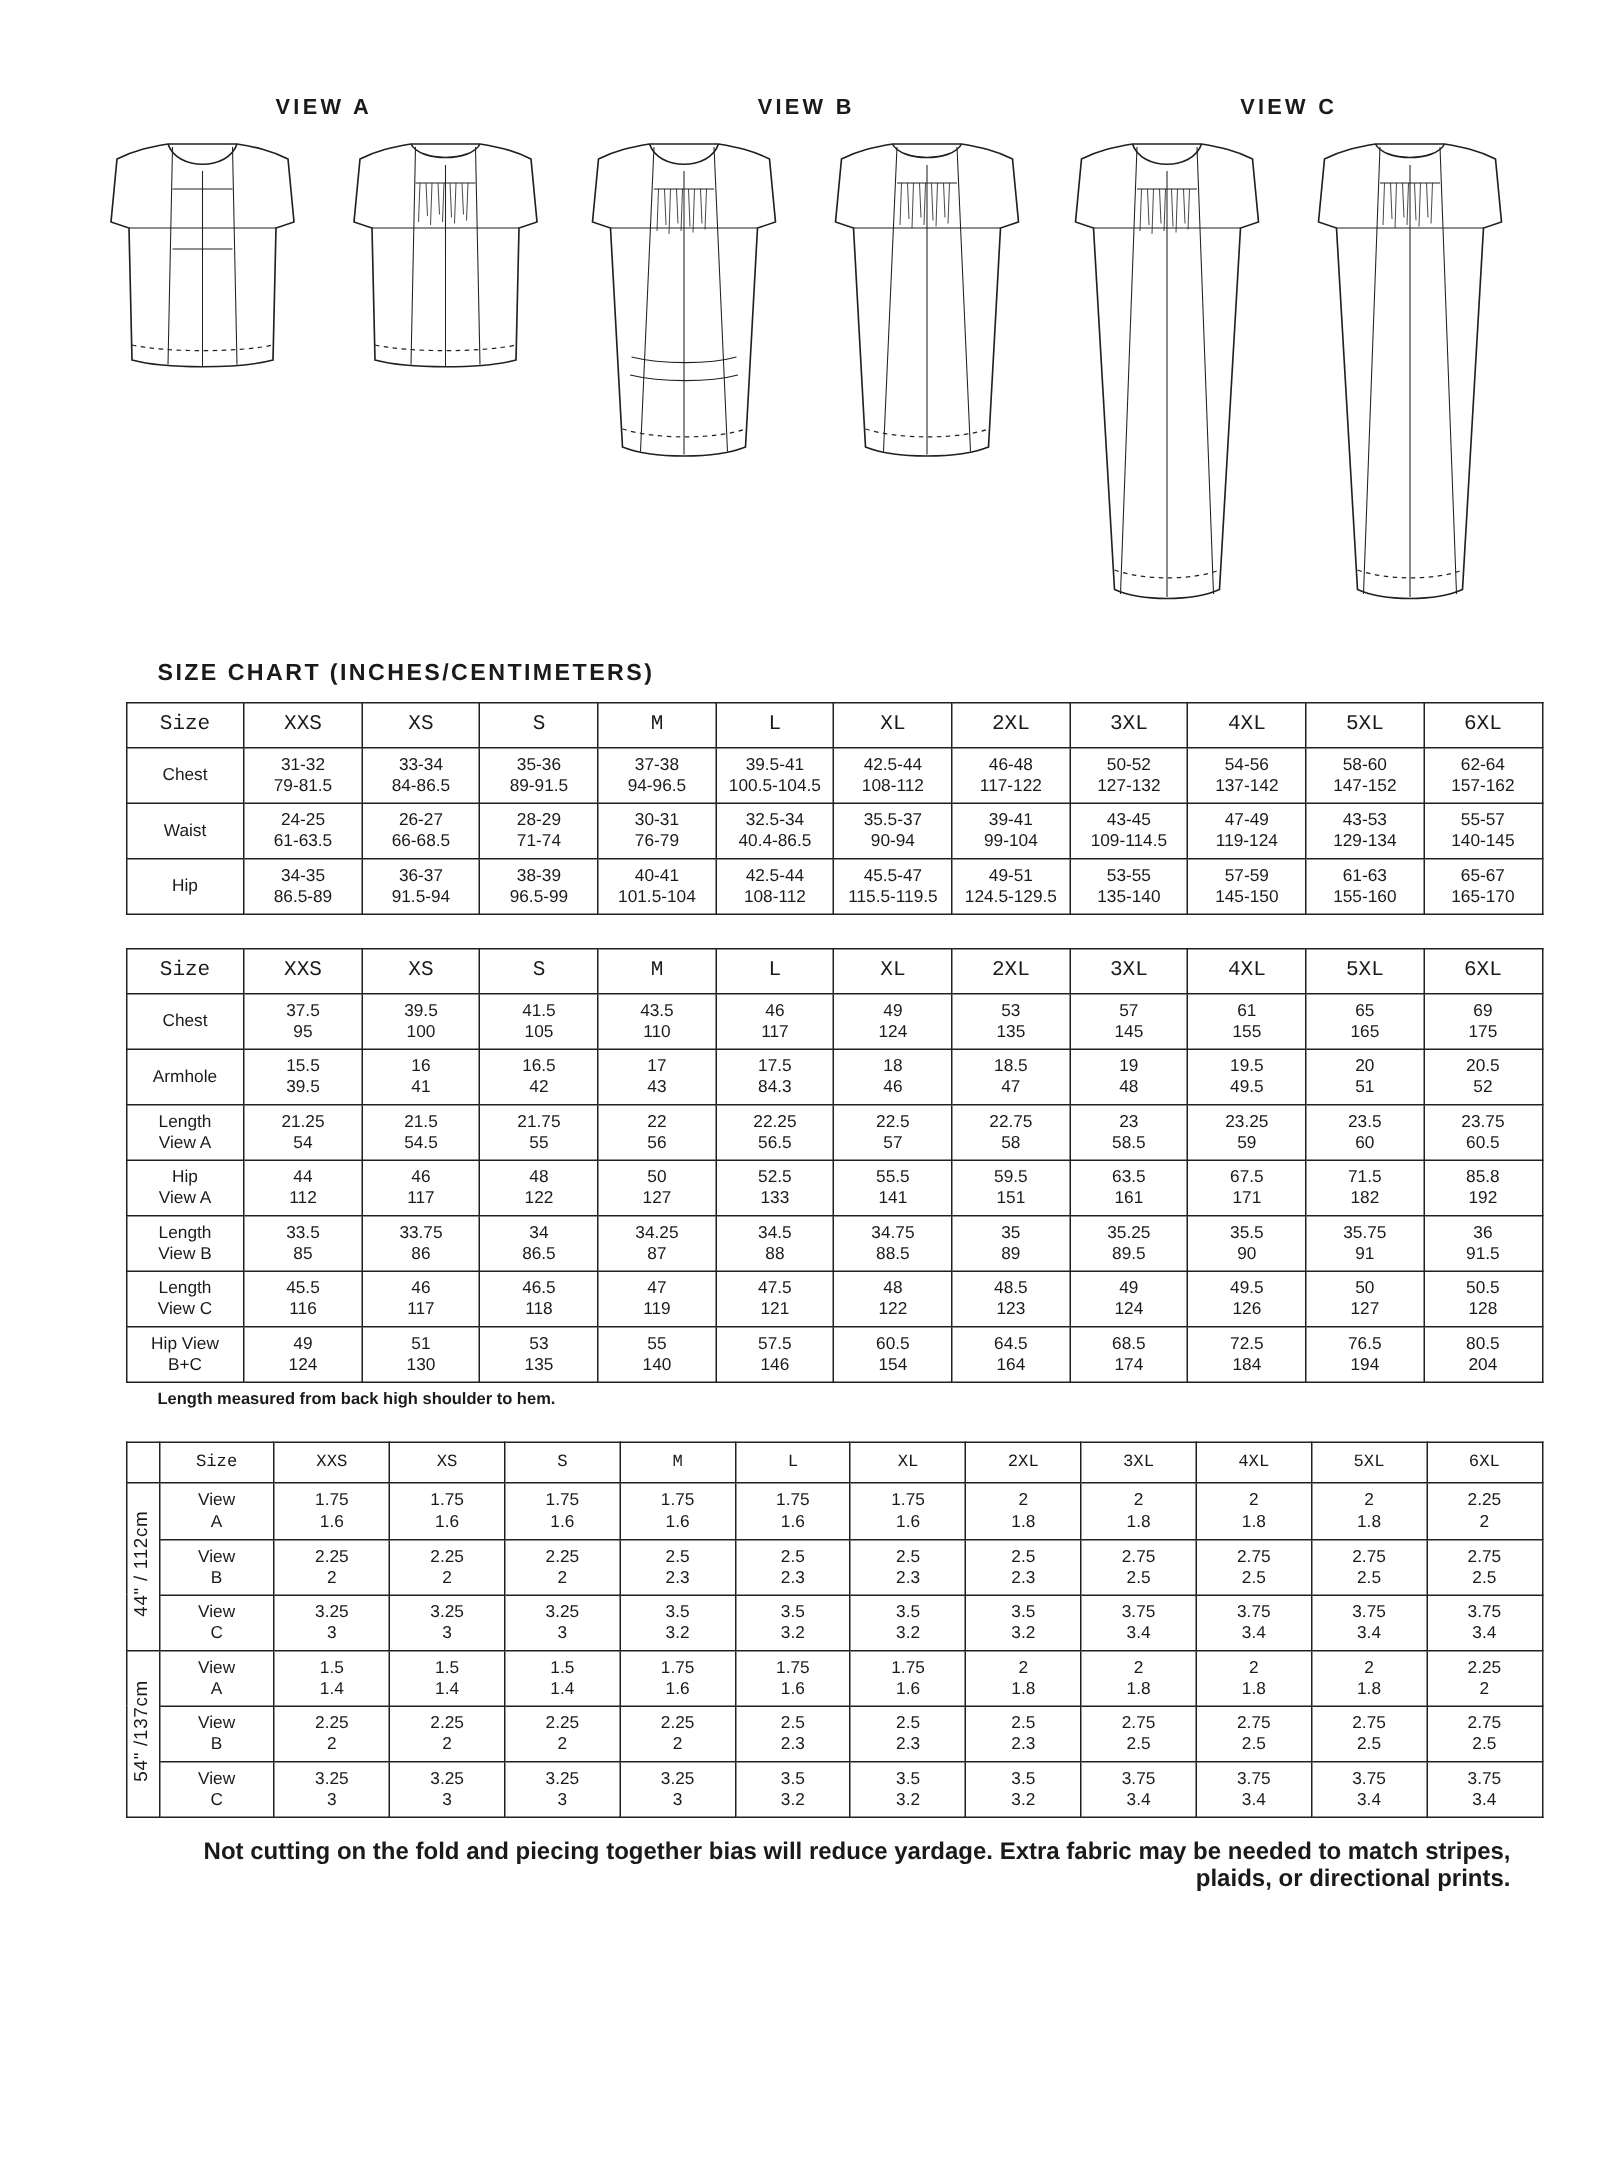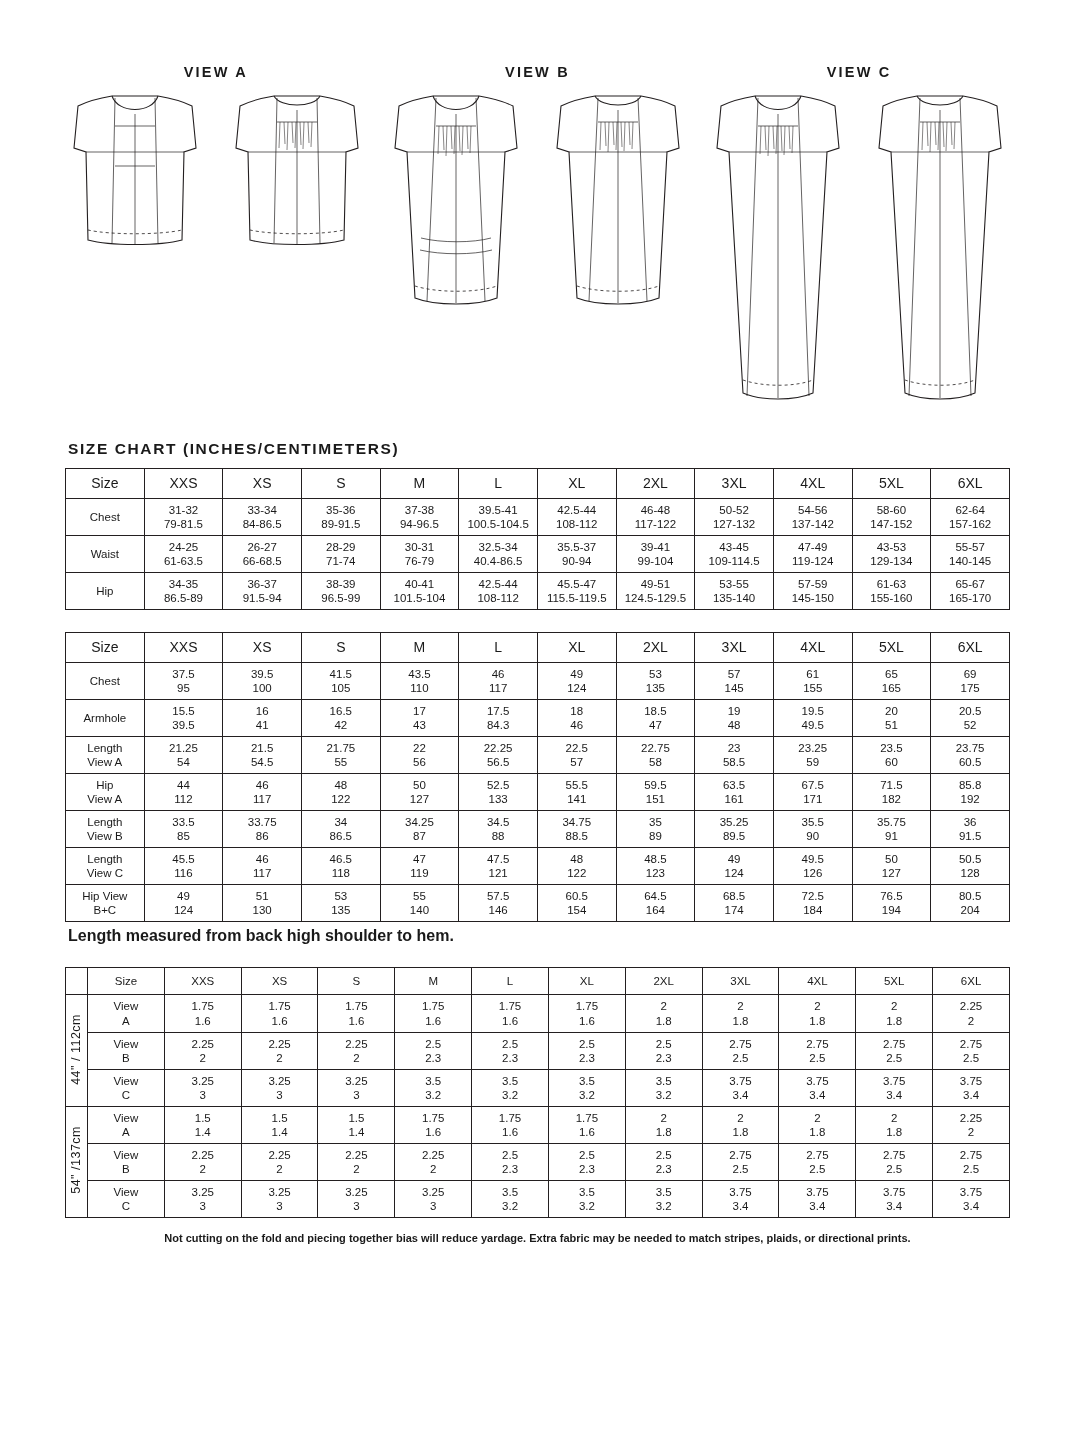--- a/index.html
+++ b/index.html
@@ -44,21 +44,21 @@
     align-items: flex-start;
   }
 
   
   .section-title {
     font-size: 15.5px;
     font-weight: bold;
     letter-spacing: 1.6px;
     margin: 0 0 10px 68px;
   }
-  .section-wrap { margin-top: 22px; }
+  .section-wrap { margin-top: 22px; padding-left: 37px; }
 
   
   table.chart {
     border-collapse: collapse;
     margin: 0 auto;
     width: 945px;
     table-layout: fixed;
   }
   table.chart th, table.chart td {
     border: 1px solid #231f20;
@@ -66,36 +66,37 @@
     vertical-align: middle;
     padding: 4px 2px;
     font-size: 11.5px;
     line-height: 1.22;
     color: #1a1a1a;
   }
   table.chart th {
     font-weight: normal;
     font-size: 14px;
     padding: 6px 2px;
+    font-family: Liberation Mono, monospace;
   }
   td.rowlabel, th.rowlabel {
     font-size: 14px;
     white-space: nowrap;
   }
   .two-line span { display: block; }
   .note {
+    font-size: 11px;
+    font-weight: bold;
+    margin: 5px 0 0 68px;
+  }
+  .footnote {
     font-size: 16px;
     font-weight: bold;
-    margin: 5px 0 0 68px;
-  }
-  .footnote {
-    font-size: 11px;
-    font-weight: bold;
     margin: 14px 68px 0 68px;
-    text-align: center;
+    text-align: right;
   }
 
   
   table.fabric { width: 945px; }
   table.fabric td, table.fabric th { font-size: 11.5px; }
   td.vert {
     width: 22px;
     padding: 0;
   }
   td.vert .rot {

